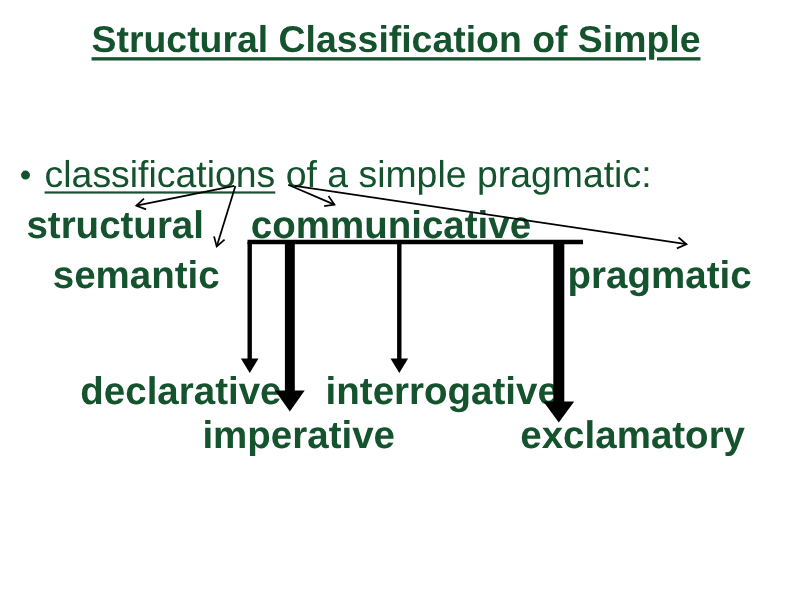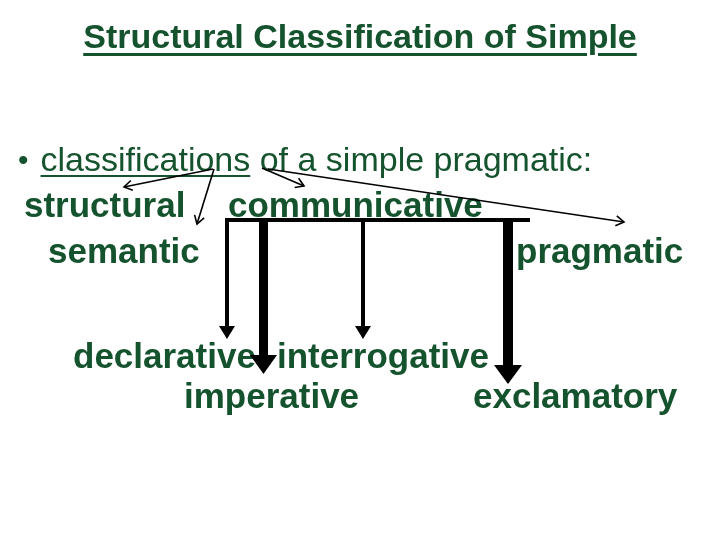--- a/index.html
+++ b/index.html
@@ -56,21 +56,21 @@
     font-size: 35px;
     font-weight: bold;
     line-height: 1;
     white-space: pre;
   }
   #lbl-structural   { left: 24px;  top: 187px; }
   #lbl-communicative{ left: 228px; top: 187px; }
   #lbl-semantic     { left: 48px;  top: 233px; }
   #lbl-pragmatic    { left: 516px; top: 233px; }
   #lbl-declarative  { left: 37px;  top: 338px; margin-left: 36px; }
-  #lbl-interrogative{ left: 277px; top: 338px; }
+  #lbl-interrogative{ left: 296px; top: 338px; }
   #lbl-imperative   { left: 184px; top: 378px; }
   #lbl-exclamatory  { left: 473px; top: 378px; }
   svg.overlay {
     position: absolute;
     left: 0;
     top: 0;
     pointer-events: none;
   }
   .ink-stroke { stroke: #000000; fill: none; }
   .ink-fill   { fill: #000000; stroke: none; }

